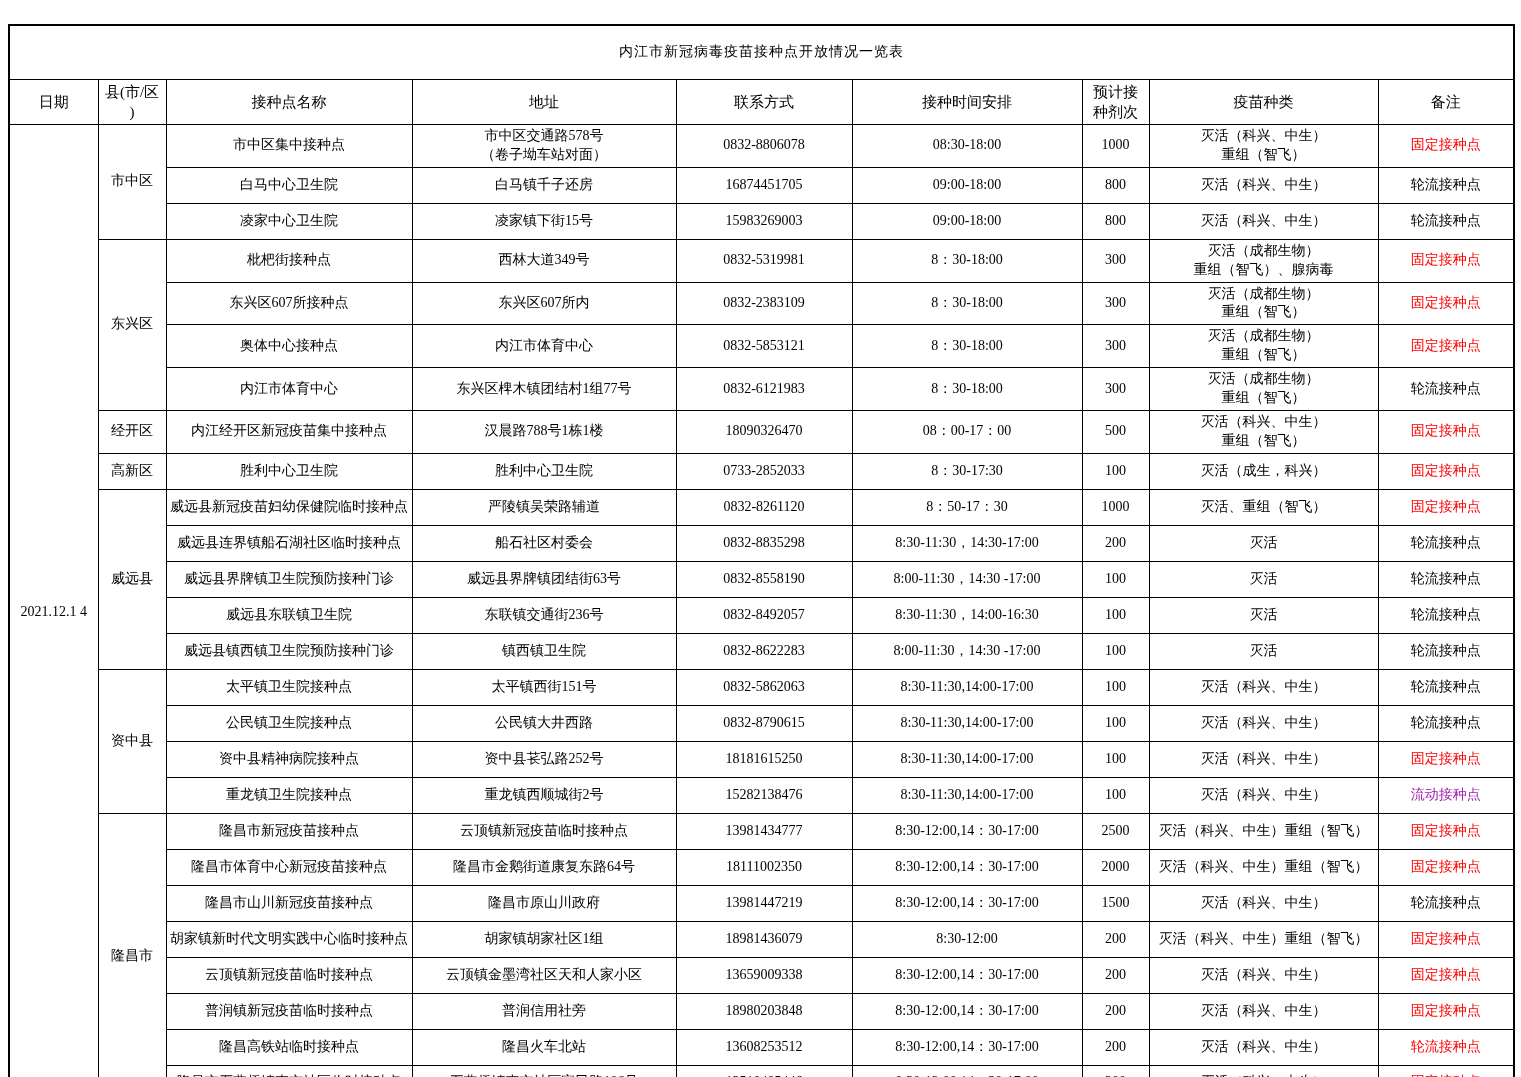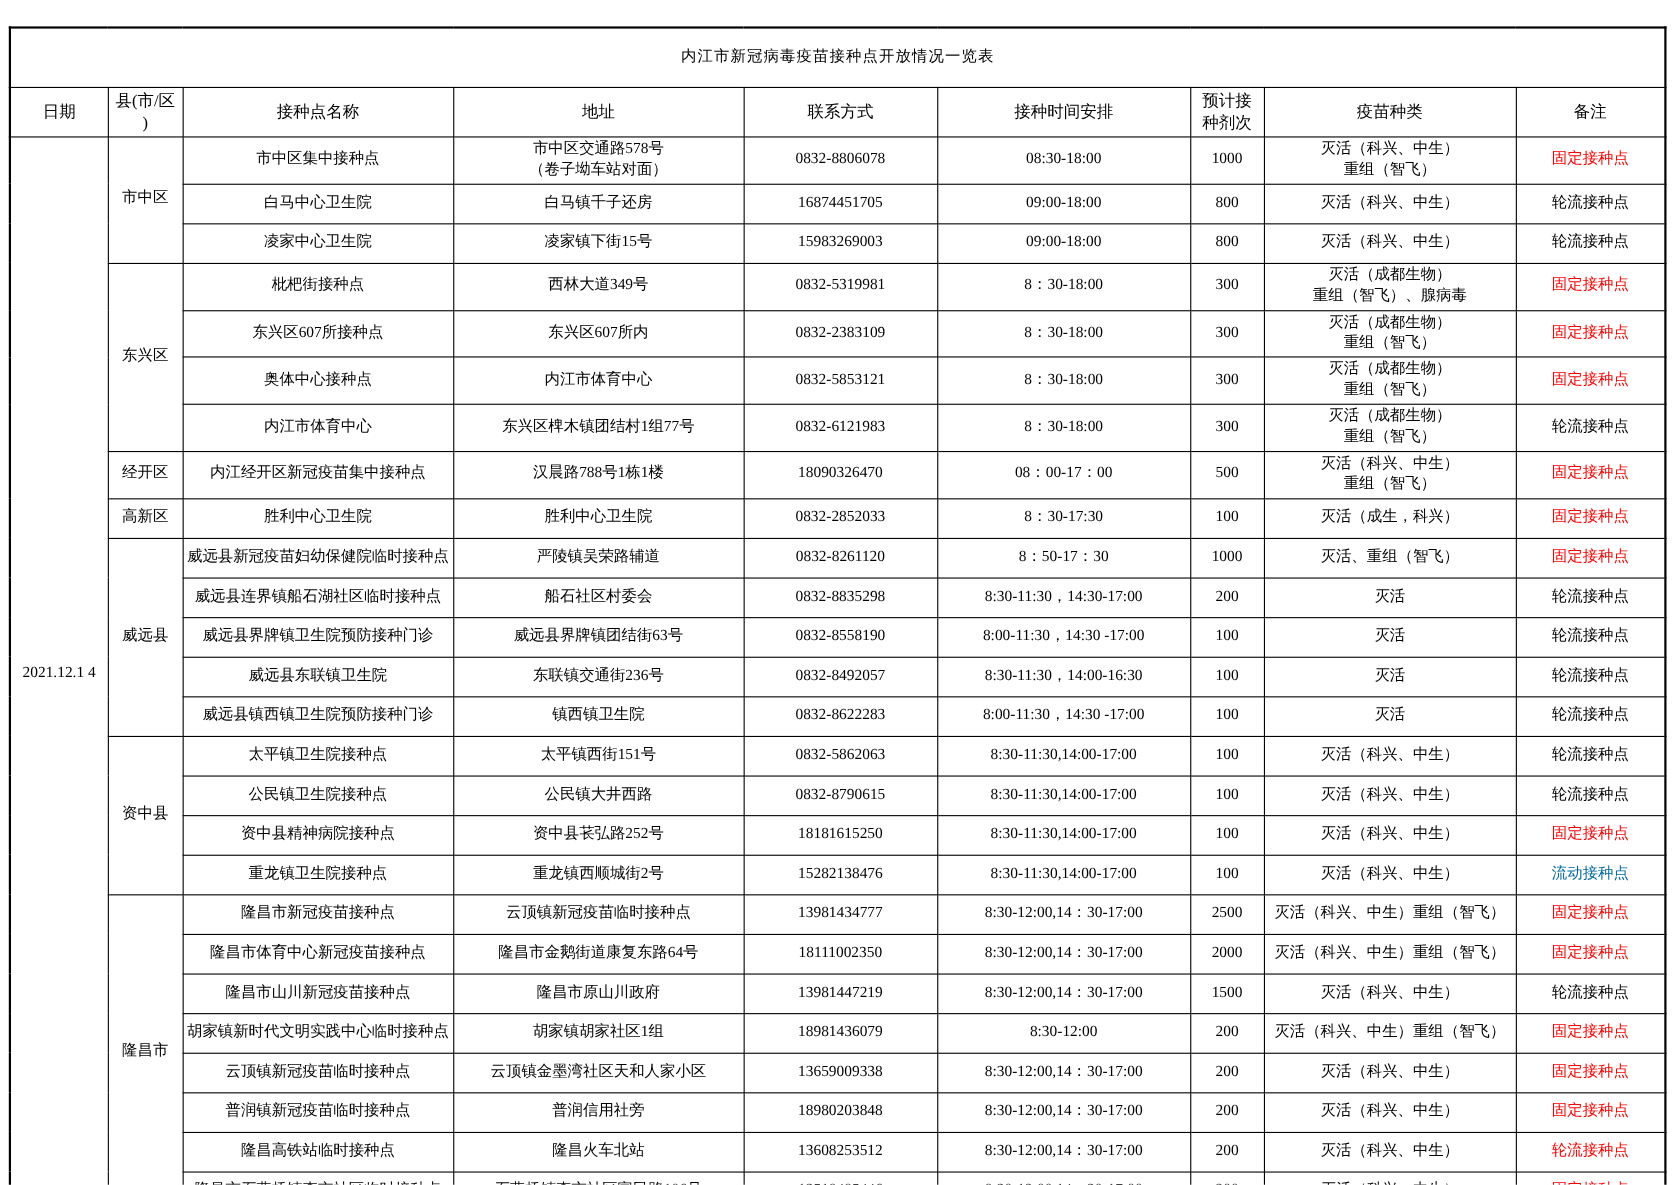--- a/index.html
+++ b/index.html
@@ -161,21 +161,21 @@
         <td class="c-time">08：00-17：00</td>
         <td class="c-doses">500</td>
         <td class="c-vaccine">灭活（科兴、中生）
 重组（智飞）</td>
         <td class="c-remark" style="color: rgb(255, 0, 0);">固定接种点</td>
       </tr>
       <tr>
         <td class="c-district" rowspan="1">高新区</td>
         <td class="c-name">胜利中心卫生院</td>
         <td class="c-addr">胜利中心卫生院</td>
-        <td class="c-contact">0832-2852033</td>
+        <td class="c-contact">0733-2852033</td>
         <td class="c-time">8：30-17:30</td>
         <td class="c-doses">100</td>
         <td class="c-vaccine">灭活（成生，科兴）</td>
         <td class="c-remark" style="color: rgb(255, 0, 0);">固定接种点</td>
       </tr>
       <tr>
         <td class="c-district" rowspan="5">威远县</td>
         <td class="c-name">威远县新冠疫苗妇幼保健院临时接种点</td>
         <td class="c-addr">严陵镇吴荣路辅道</td>
         <td class="c-contact">0832-8261120</td>
@@ -248,21 +248,21 @@
         <td class="c-vaccine">灭活（科兴、中生）</td>
         <td class="c-remark" style="color: rgb(255, 0, 0);">固定接种点</td>
       </tr>
       <tr>
         <td class="c-name">重龙镇卫生院接种点</td>
         <td class="c-addr">重龙镇西顺城街2号</td>
         <td class="c-contact">15282138476</td>
         <td class="c-time">8:30-11:30,14:00-17:00</td>
         <td class="c-doses">100</td>
         <td class="c-vaccine">灭活（科兴、中生）</td>
-        <td class="c-remark" style="color: #0369a1;">流动接种点</td>
+        <td class="c-remark" style="color: #a21caf;">流动接种点</td>
       </tr>
       <tr>
         <td class="c-district" rowspan="8">隆昌市</td>
         <td class="c-name">隆昌市新冠疫苗接种点</td>
         <td class="c-addr">云顶镇新冠疫苗临时接种点</td>
         <td class="c-contact">13981434777</td>
         <td class="c-time">8:30-12:00,14：30-17:00</td>
         <td class="c-doses">2500</td>
         <td class="c-vaccine">灭活（科兴、中生）重组（智飞）</td>
         <td class="c-remark" style="color: rgb(255, 0, 0);">固定接种点</td>

